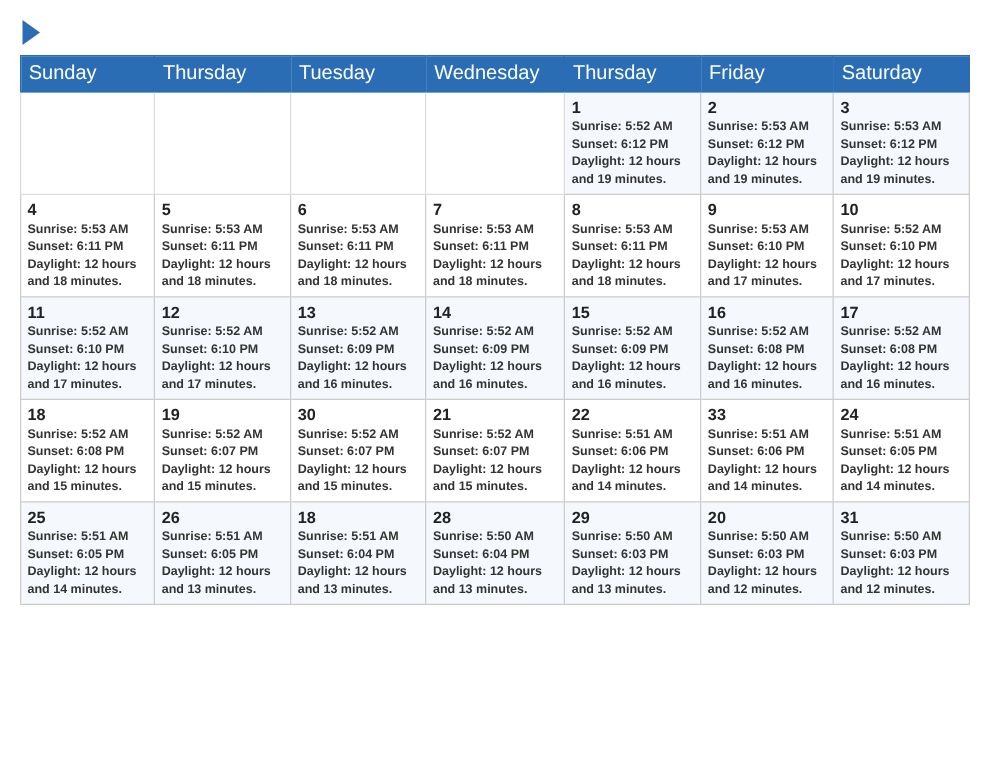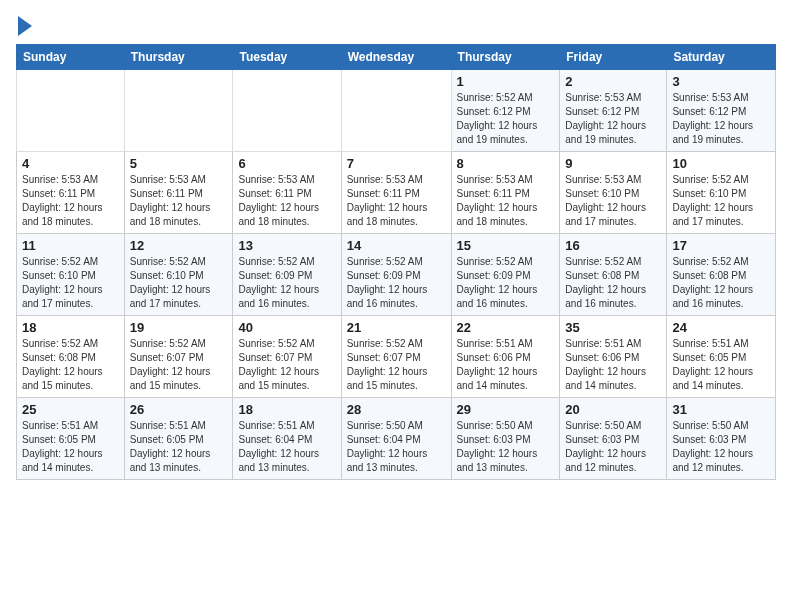--- a/index.html
+++ b/index.html
@@ -51,22 +51,22 @@
     table {
       width: 100%;
       border-collapse: collapse;
       font-size: 10.5px;
     }
     thead tr th {
       background: #2a6db5;
       color: #fff;
       text-align: left;
       padding: 5px 6px;
-      font-weight: bold;
-      font-size: 12px;
+      font-weight: normal;
+      font-size: 16px;
       border: 1px solid #2a6db5;
     }
     tbody tr td {
       border: 1px solid #ccc;
       vertical-align: top;
       padding: 4px 5px;
       width: 113px;
       min-height: 80px;
       background: #fff;
     }
@@ -76,20 +76,21 @@
     .day-num {
       font-size: 13px;
       font-weight: bold;
       color: #222;
       margin-bottom: 2px;
     }
     .day-detail {
       color: #333;
       font-size: 10px;
       line-height: 1.4;
+      font-weight: bold;
     }
     .empty-cell { background: #fff !important; }
     td.empty-cell { border-color: #ddd; }
   </style>
 </head>
 <body>
 
 <div class="header">
   <div class="logo">
     <div class="logo-text">
@@ -255,42 +256,42 @@
 and 15 minutes.</div>
         </td>
         <td>
           <div class="day-num">19</div>
           <div class="day-detail" style="white-space: pre-line;">Sunrise: 5:52 AM
 Sunset: 6:07 PM
 Daylight: 12 hours
 and 15 minutes.</div>
         </td>
         <td>
-          <div class="day-num">40</div>
+          <div class="day-num">30</div>
           <div class="day-detail" style="white-space: pre-line;">Sunrise: 5:52 AM
 Sunset: 6:07 PM
 Daylight: 12 hours
 and 15 minutes.</div>
         </td>
         <td>
           <div class="day-num">21</div>
           <div class="day-detail" style="white-space: pre-line;">Sunrise: 5:52 AM
 Sunset: 6:07 PM
 Daylight: 12 hours
 and 15 minutes.</div>
         </td>
         <td>
           <div class="day-num">22</div>
           <div class="day-detail" style="white-space: pre-line;">Sunrise: 5:51 AM
 Sunset: 6:06 PM
 Daylight: 12 hours
 and 14 minutes.</div>
         </td>
         <td>
-          <div class="day-num">35</div>
+          <div class="day-num">33</div>
           <div class="day-detail" style="white-space: pre-line;">Sunrise: 5:51 AM
 Sunset: 6:06 PM
 Daylight: 12 hours
 and 14 minutes.</div>
         </td>
         <td>
           <div class="day-num">24</div>
           <div class="day-detail" style="white-space: pre-line;">Sunrise: 5:51 AM
 Sunset: 6:05 PM
 Daylight: 12 hours

